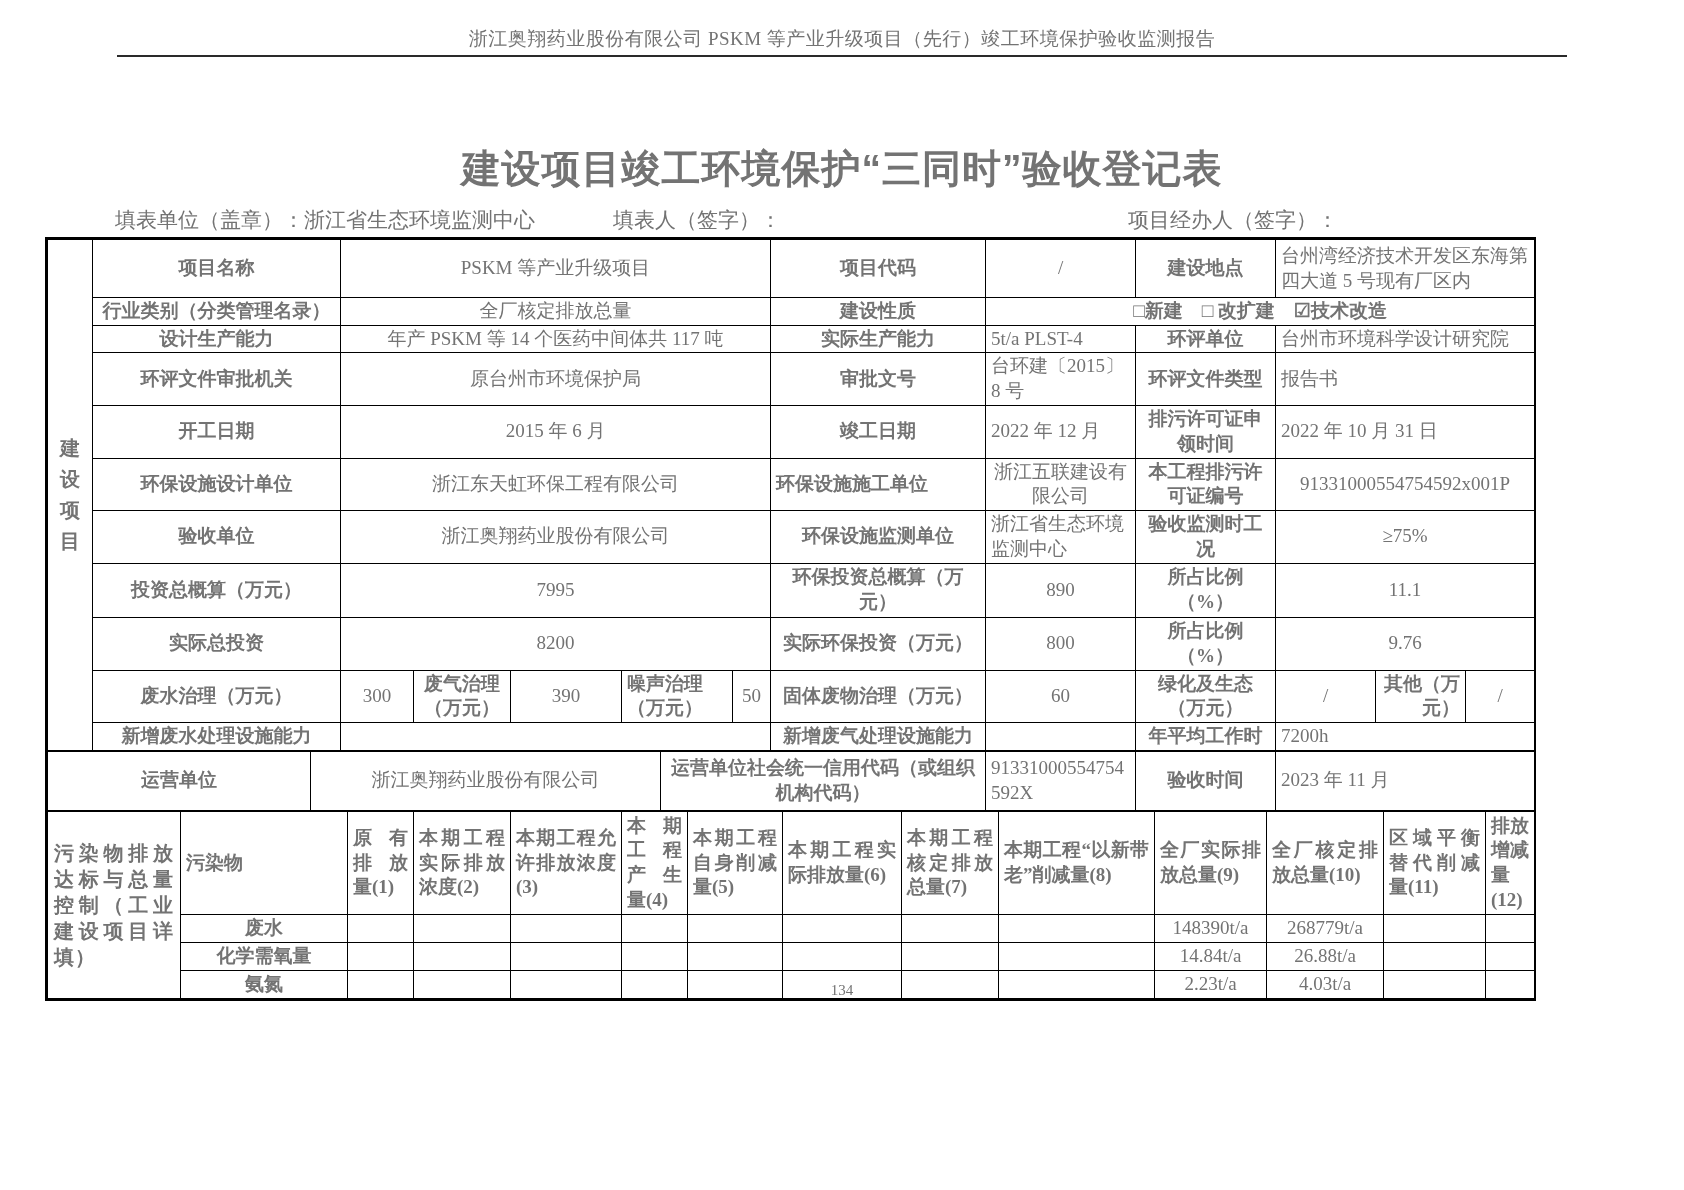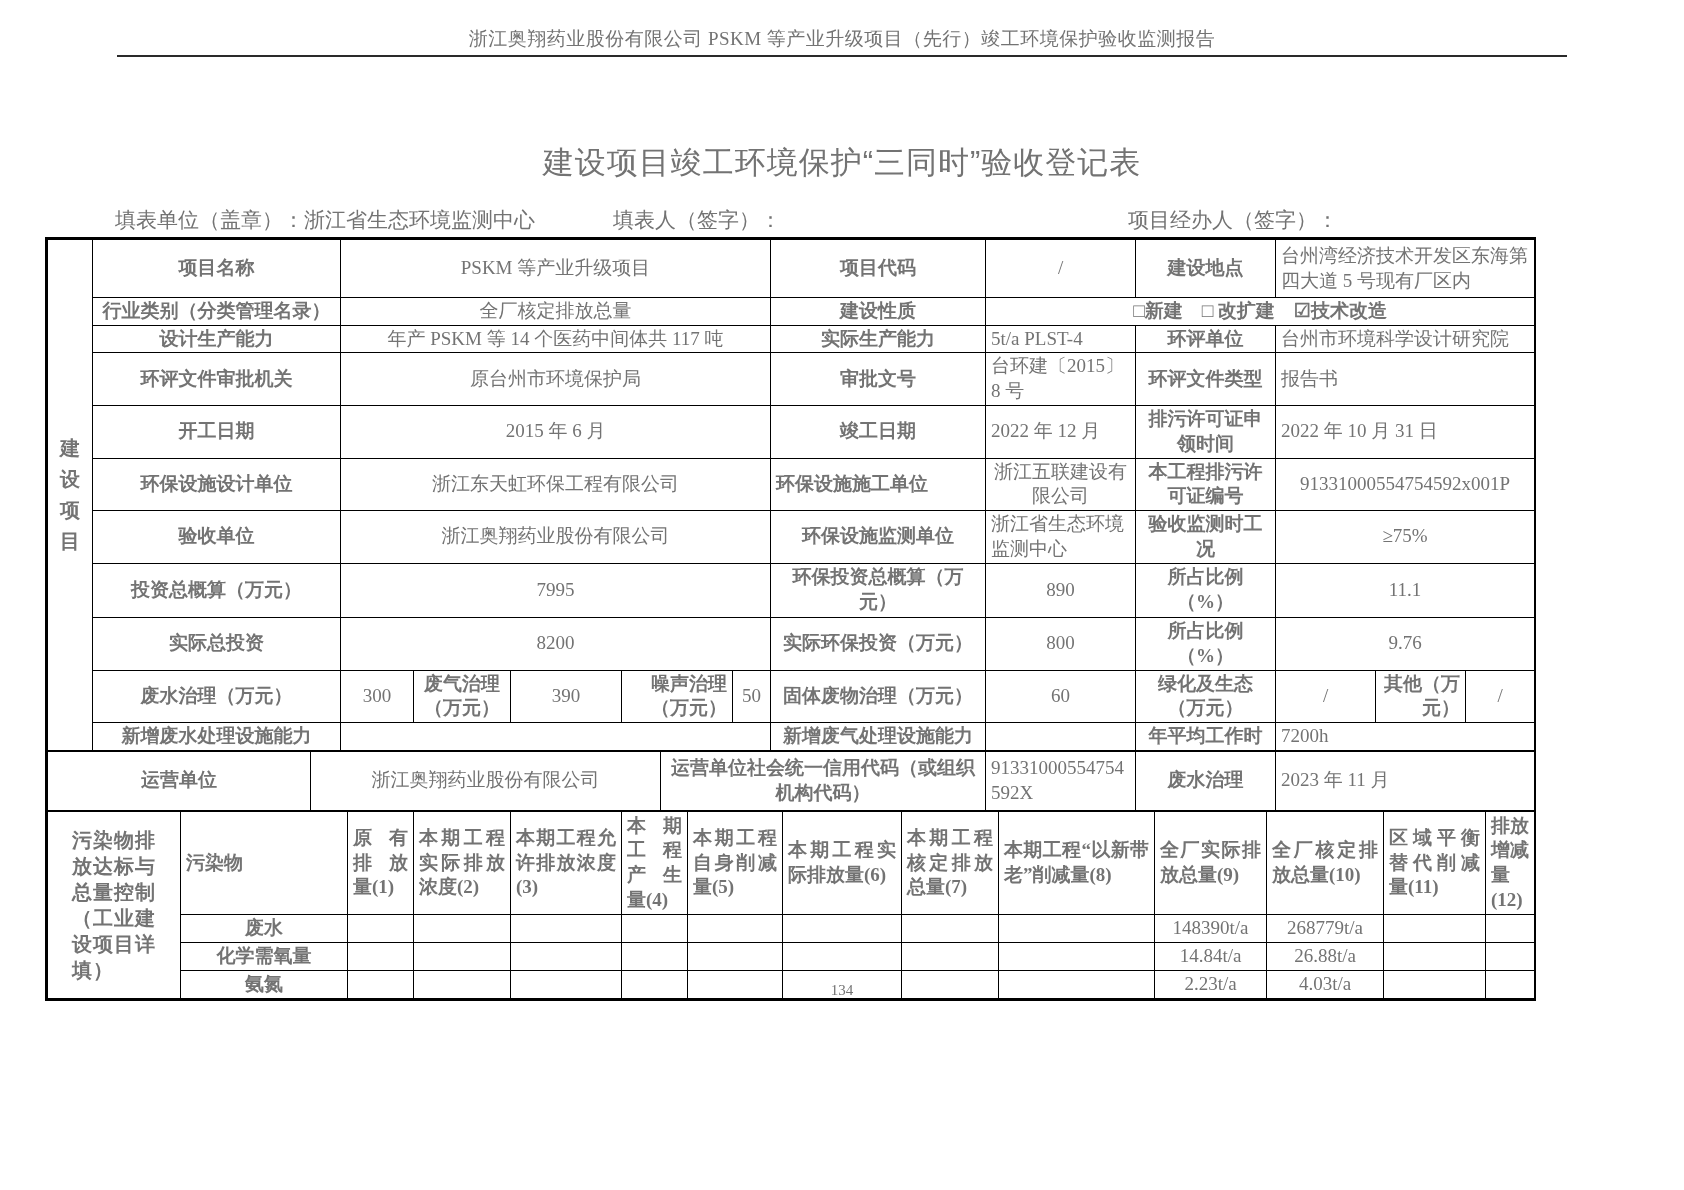--- a/index.html
+++ b/index.html
@@ -11,21 +11,21 @@
   .doc-header {
     position:absolute; top:26px; left:0; width:100%;
     text-align:center; font-size:19px; letter-spacing:0.5px;
   }
   .doc-header-rule {
     position:absolute; top:55px; left:117px; width:1450px;
     border-top:2px solid #2a2a2a;
   }
   .doc-title {
     position:absolute; top:142px; left:0; width:100%;
-    text-align:center; font-weight:normal; font-size:31px;
+    text-align:center; font-weight:bold; font-size:39px;
     font-family:"Liberation Sans", sans-serif; letter-spacing:1px;
   }
   .meta-line { position:absolute; top:206px; left:0; width:100%; height:28px;
     font-size:21px; font-weight:normal; }
   .meta-unit   { position:absolute; left:115px;  top:0; white-space:nowrap; }
   .meta-filler { position:absolute; left:613px;  top:0; white-space:nowrap; }
   .meta-agent  { position:absolute; left:1128px; top:0; white-space:nowrap; }
 
   .tbl-wrap {
     position:absolute; left:45px; top:237px; width:1491px;
@@ -38,21 +38,21 @@
     word-break:break-word; line-height:1.3;
   }
   .lbl  { text-align:center; font-weight:bold; }
   .left { text-align:left; }
   .side {
     font-weight:bold; white-space:pre-line; line-height:1.55;
     text-align:center; padding:0; font-size:20px;
   }
   .plbl {
     font-weight:bold; text-align:justify; font-size:20px;
-    letter-spacing:1px; padding:2px 24px;
+    letter-spacing:1px; padding:2px 6px;
   }
   .ph   { font-weight:bold; text-align:justify; padding:2px 5px; }
   .ph-first { font-weight:bold; text-align:left; padding:2px 5px; }
   .page-num {
     position:absolute; top:982px; left:0; width:100%;
     text-align:center; font-size:15px;
   }
 </style>
 </head>
 <body>
@@ -161,21 +161,21 @@
         <td class="lbl">实际环保投资（万元）</td>
         <td>800</td>
         <td class="lbl" style="text-align:center">所占比例（%）</td>
         <td colspan="3">9.76</td>
       </tr>
       <tr style="height:51px">
         <td class="lbl">废水治理（万元）</td>
         <td>300</td>
         <td class="lbl" style="text-align:center">废气治理（万元）</td>
         <td>390</td>
-        <td class="lbl" style="text-align:right">噪声治理（万元）</td>
+        <td class="lbl" style="text-align:left">噪声治理（万元）</td>
         <td>50</td>
         <td class="lbl">固体废物治理（万元）</td>
         <td>60</td>
         <td class="lbl" style="text-align:center">绿化及生态（万元）</td>
         <td>/</td>
         <td class="lbl" style="text-align:right">其他（万元）</td>
         <td>/</td>
       </tr>
       <tr style="height:24px">
         <td class="lbl">新增废水处理设施能力</td>
@@ -196,21 +196,21 @@
         <col style="width:150px">
           <col style="width:140px">
           <col style="width:259px">
       </colgroup>
       <tbody>
           <tr style="height:59px">
         <td class="lbl" style="text-align:center">运营单位</td>
         <td>浙江奥翔药业股份有限公司</td>
         <td class="lbl" style="text-align:center">运营单位社会统一信用代码（或组织机构代码）</td>
         <td class="left">91331000554754592X</td>
-        <td class="lbl">废水治理</td>
+        <td class="lbl">验收时间</td>
         <td class="left">2023 年 11 月</td>
       </tr>
     </tbody>
       </table>
 
     <table>
       <colgroup>
         <col style="width:133px">
           <col style="width:167px">
           <col style="width:66px">

